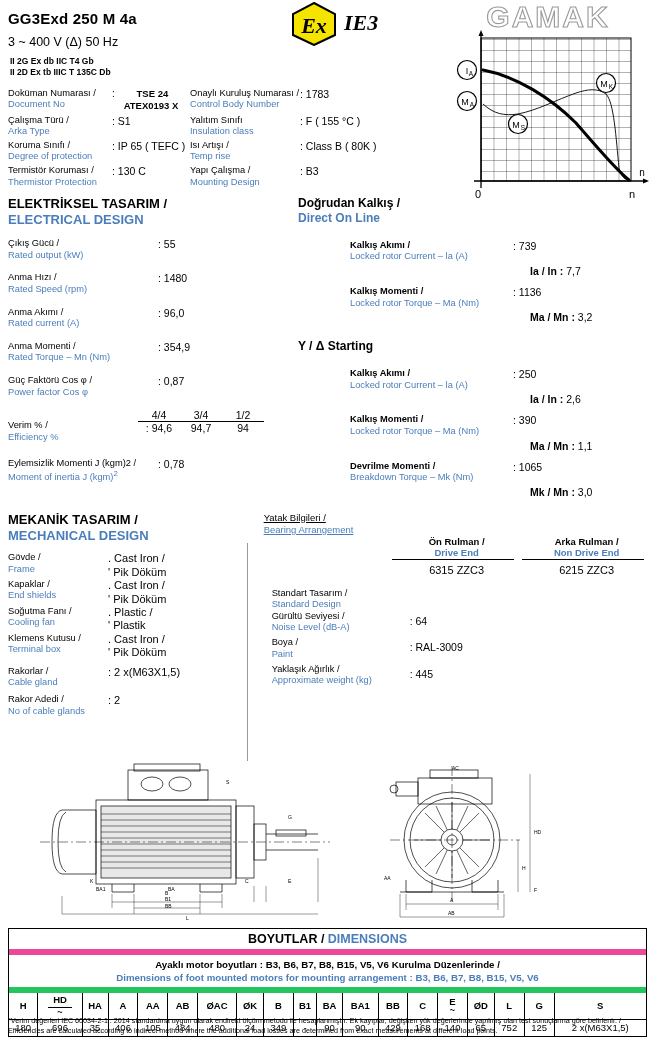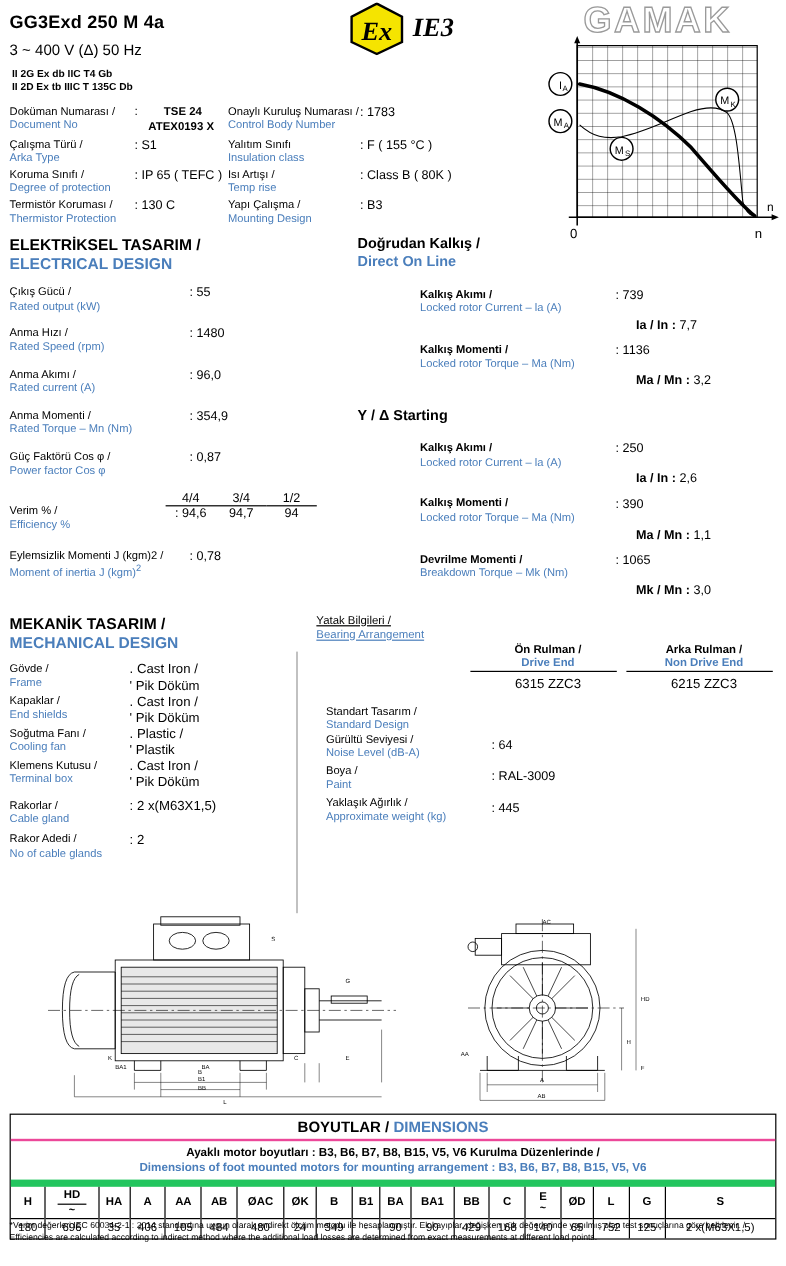--- a/index.html
+++ b/index.html
@@ -92,21 +92,21 @@
   .bear-rule div { width:122px; height:1px; background:#000; margin-right:8px; }
   .bear-vals { display:flex; margin-top:4px; }
   .bear-v { width:130px; text-align:center; font-size:11px; }
   .bear-lbl { position:absolute; left:8px; top:52px; font-size:9.3px; line-height:1.25; }
 
   
   .drawings { position:absolute; left:0; top:762px; width:655px; height:160px; }
 
   
   .dims { position:absolute; left:8px; top:928px; width:639px; border:1px solid #000; }
-  .dims-title { text-align:center; font-size:12.5px; font-weight:bold; padding:3px 0; border-bottom:2px solid #ec4899; }
+  .dims-title { text-align:center; font-size:12.5px; font-weight:bold; padding:3px 0; border-bottom:6px solid #ec4899; }
   .dims-sub { text-align:center; font-size:9.7px; font-weight:bold; line-height:1.35; padding:3px 2px; border-bottom:6px solid #22c55e; }
   .dims-sub .en { font-weight:bold; }
   table.dt { width:100%; border-collapse:collapse; }
   table.dt th, table.dt td { border-left:1px solid #000; text-align:center; font-size:9.5px; padding:1px 0; }
   table.dt th:first-child, table.dt td:first-child { border-left:none; }
   table.dt th { font-weight:bold; height:26px; }
   table.dt td { height:17px; border-top:1px solid #000; }
   .hd-stack { display:flex; flex-direction:column; align-items:center; line-height:1; }
   .hd-stack b { font-size:9.5px; }
   .hd-stack .bar { width:24px; height:1px; background:#000; margin:2px 0 0; }

